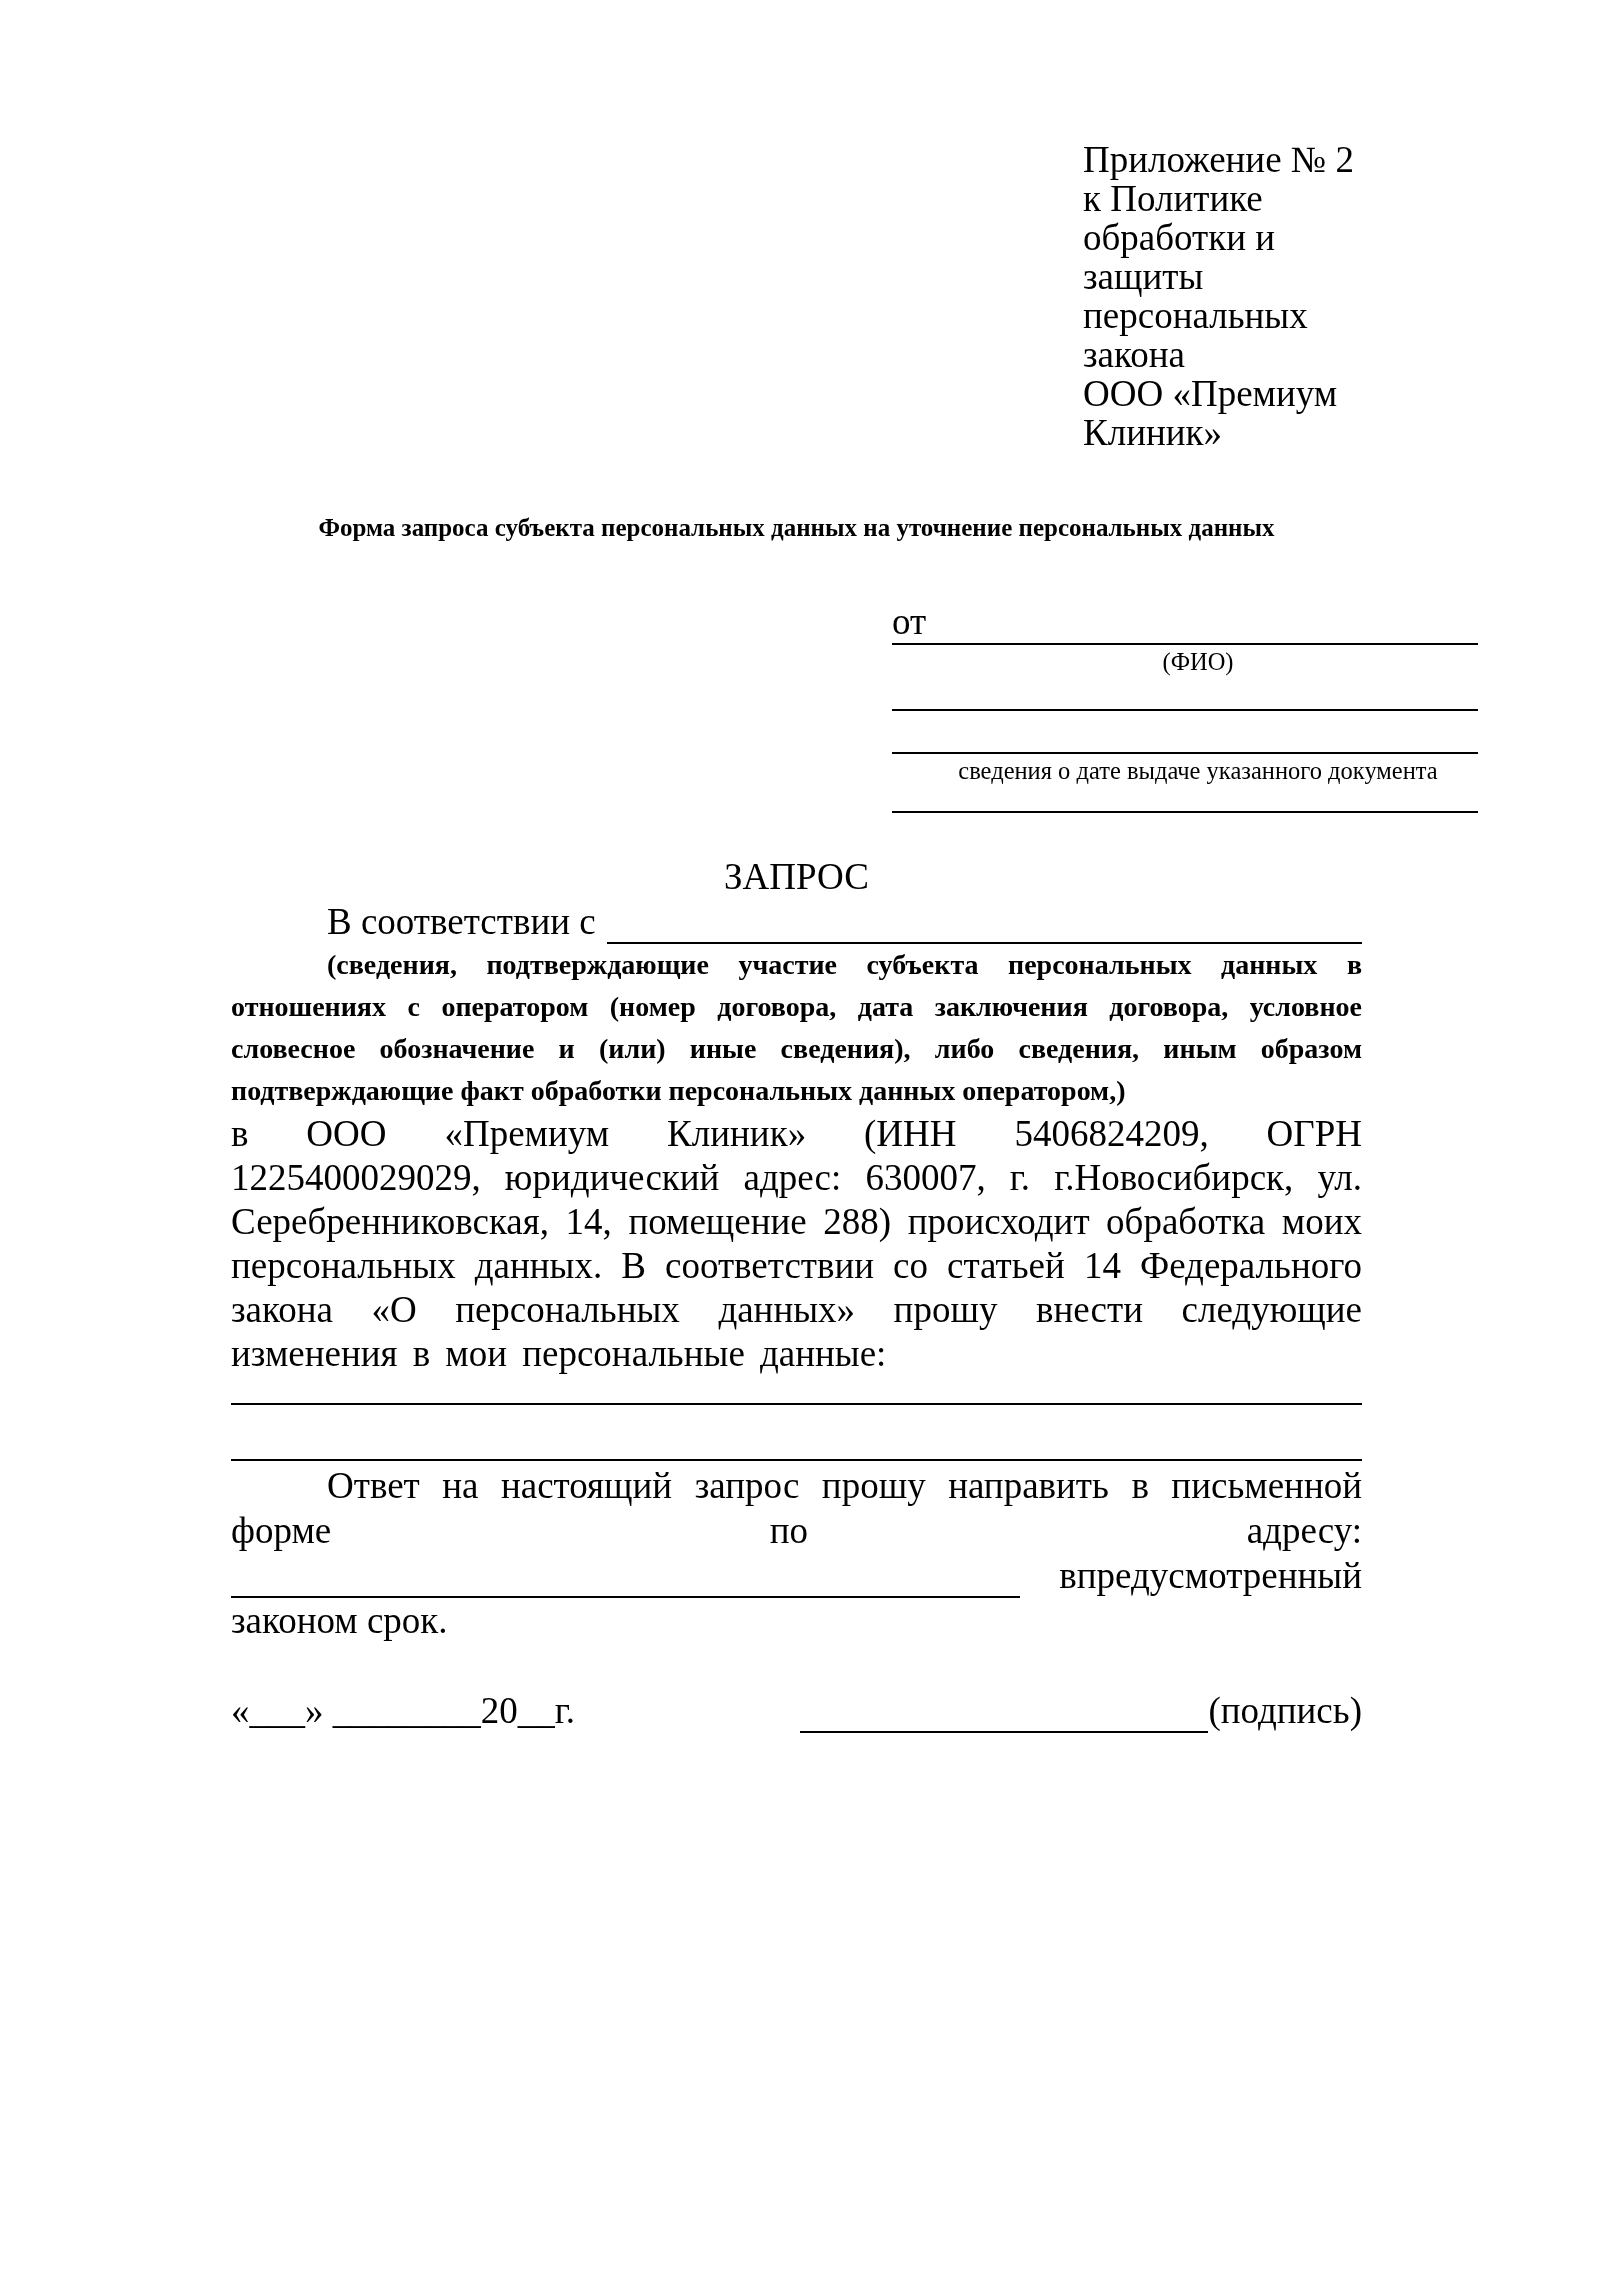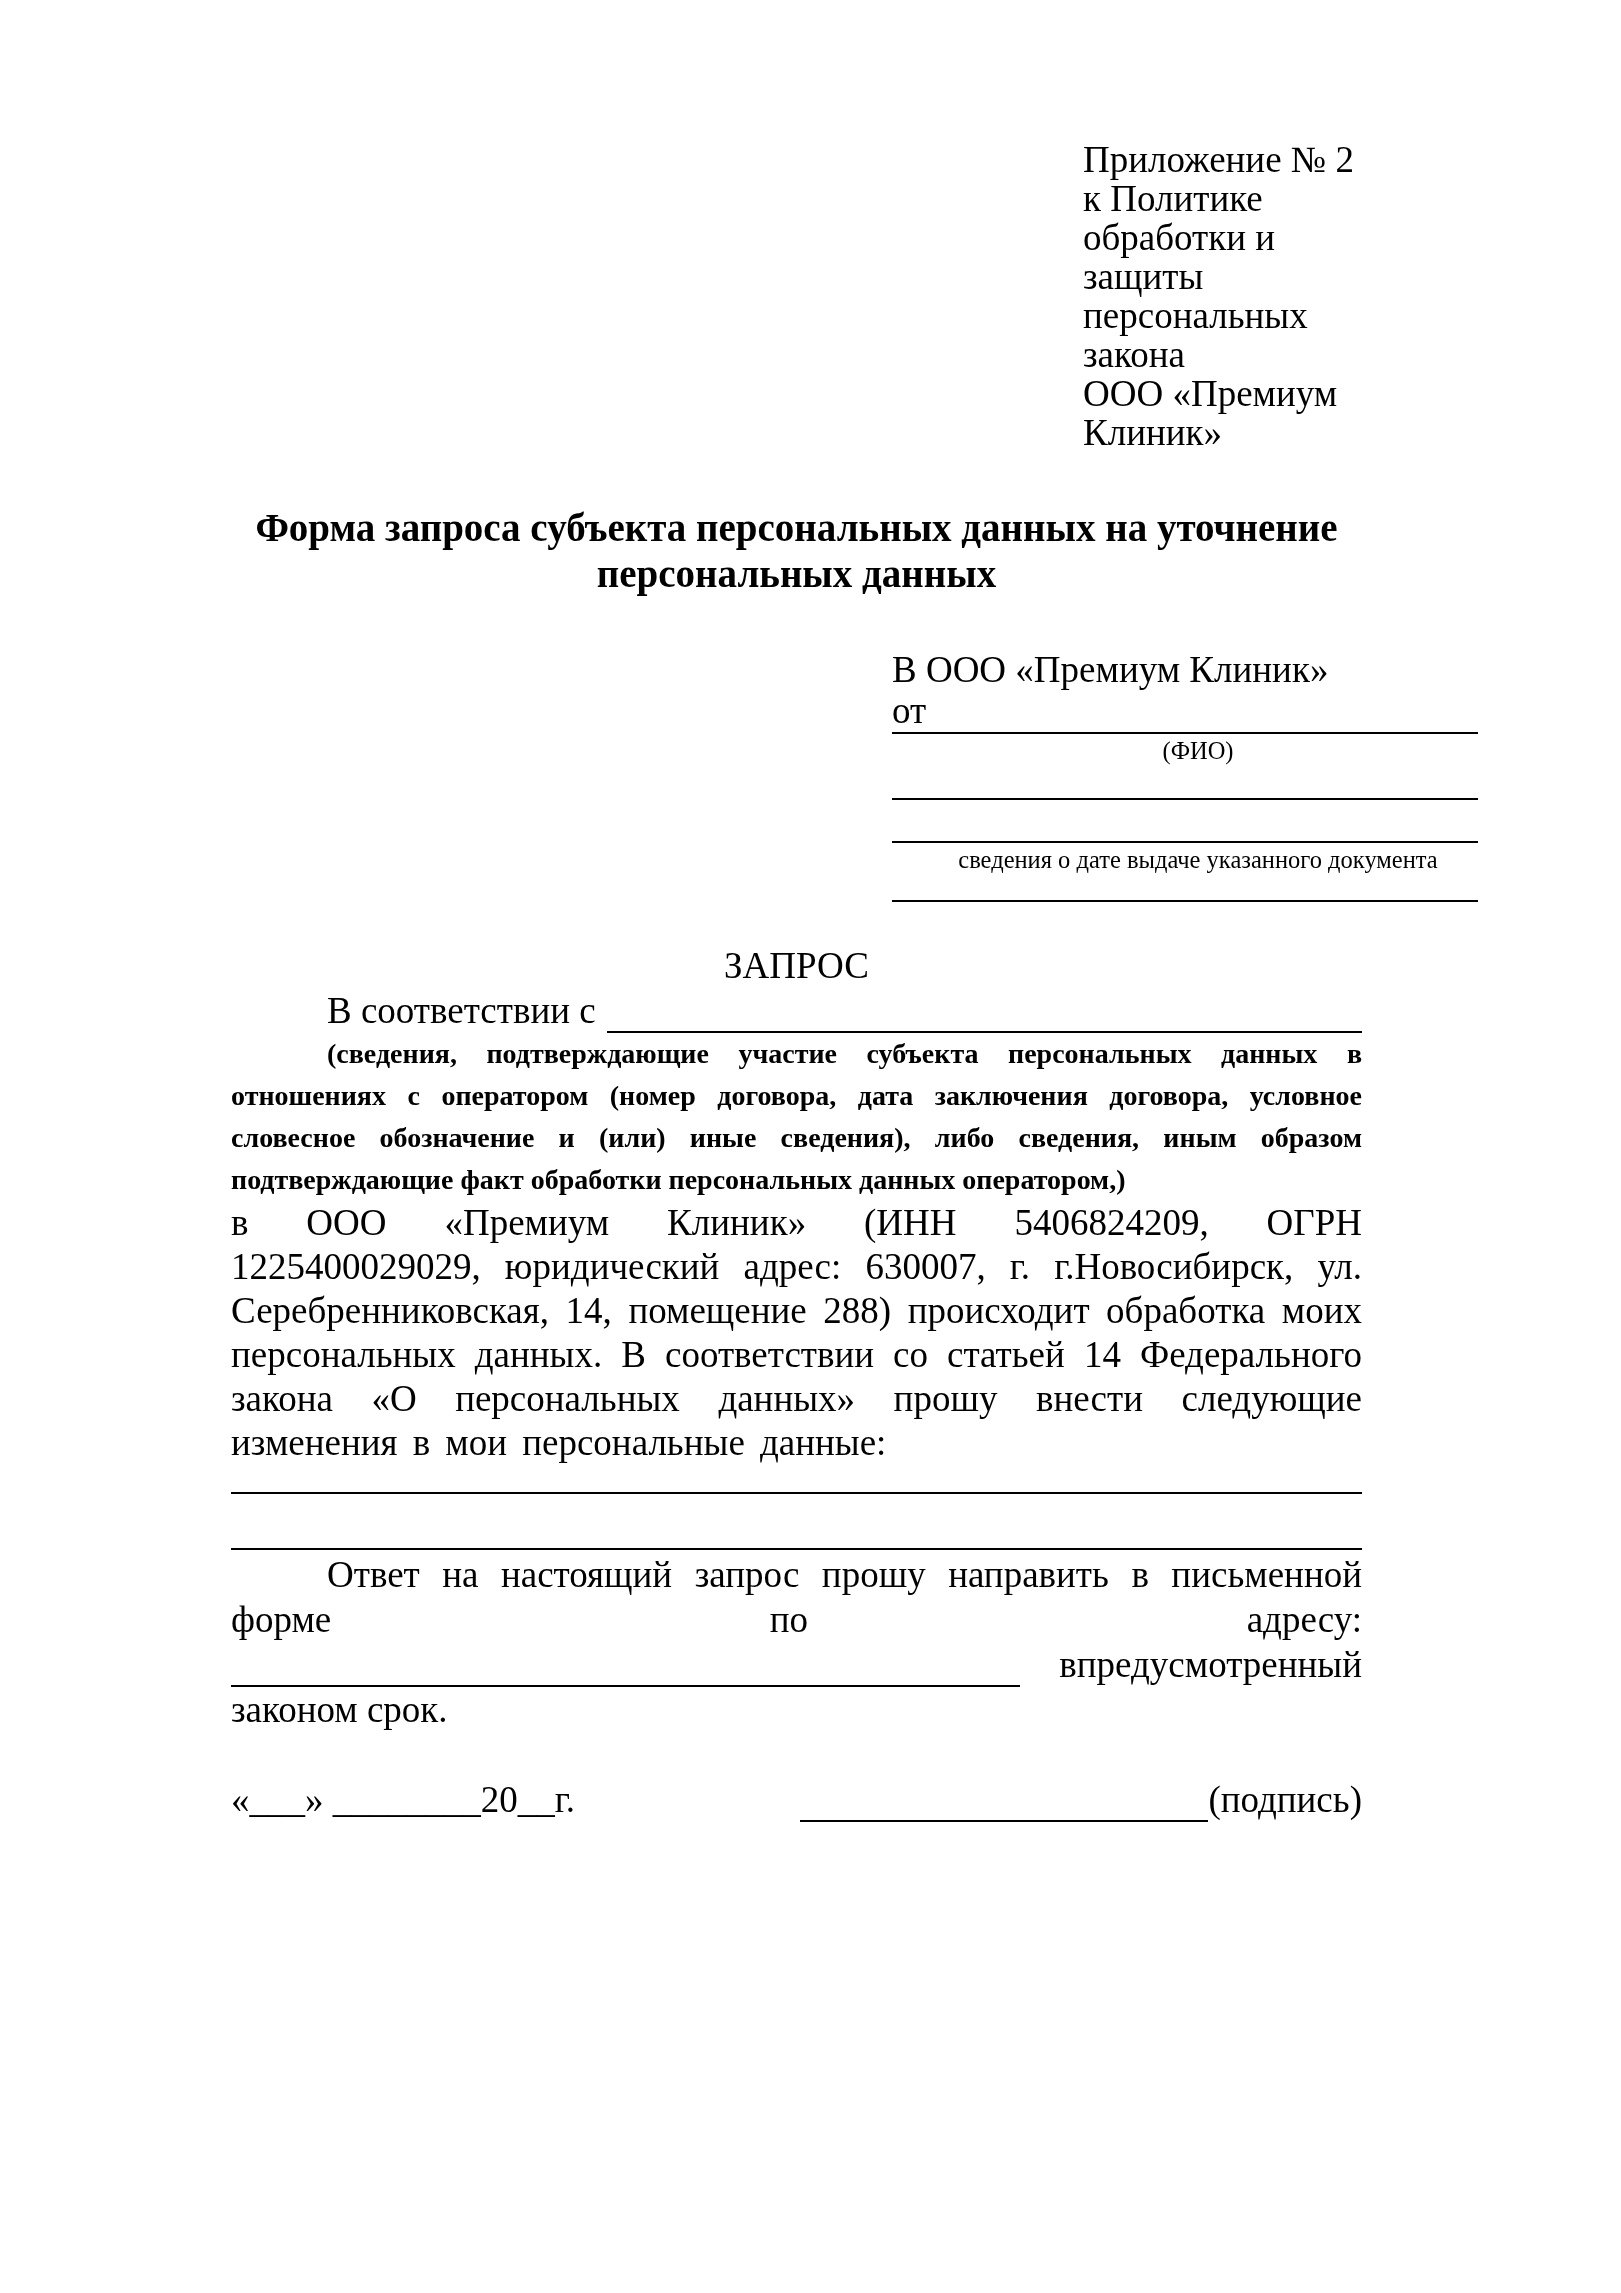--- a/index.html
+++ b/index.html
@@ -20,21 +20,21 @@
     overflow: hidden;
   }
   
   .appendix {
     margin-left: 852px;
     line-height: 39px;
   }
   
   .title {
     margin: 53px 0 0 0;
-    font-size: 39px;
+    font-size: 25px;
     font-weight: bold;
     line-height: 46px;
     text-align: center;
   }
   
   .addressee {
     margin-top: 51px;
     margin-left: 661px;
     width: 612px;
   }
@@ -143,21 +143,20 @@
   <div class="appendix">
     <div>Приложение № 2</div>
     <div>к Политике обработки и защиты</div>
     <div>персональных закона</div>
     <div>ООО «Премиум Клиник»</div>
   </div>
 
   <h1 class="title">Форма запроса субъекта персональных данных на уточнение персональных данных</h1>
 
   <div class="addressee">
-    <div class="addr-to">В ООО «Премиум Клиник»</div>
     <div class="addr-from">от</div>
     <div class="blank b1"></div>
     <div class="cap">(ФИО)</div>
     <div class="blank b2"></div>
     <div class="blank b3"></div>
     <div class="cap">сведения о дате выдаче указанного документа</div>
     <div class="blank b4"></div>
   </div>
 
   <div class="zapros">ЗАПРОС</div>

